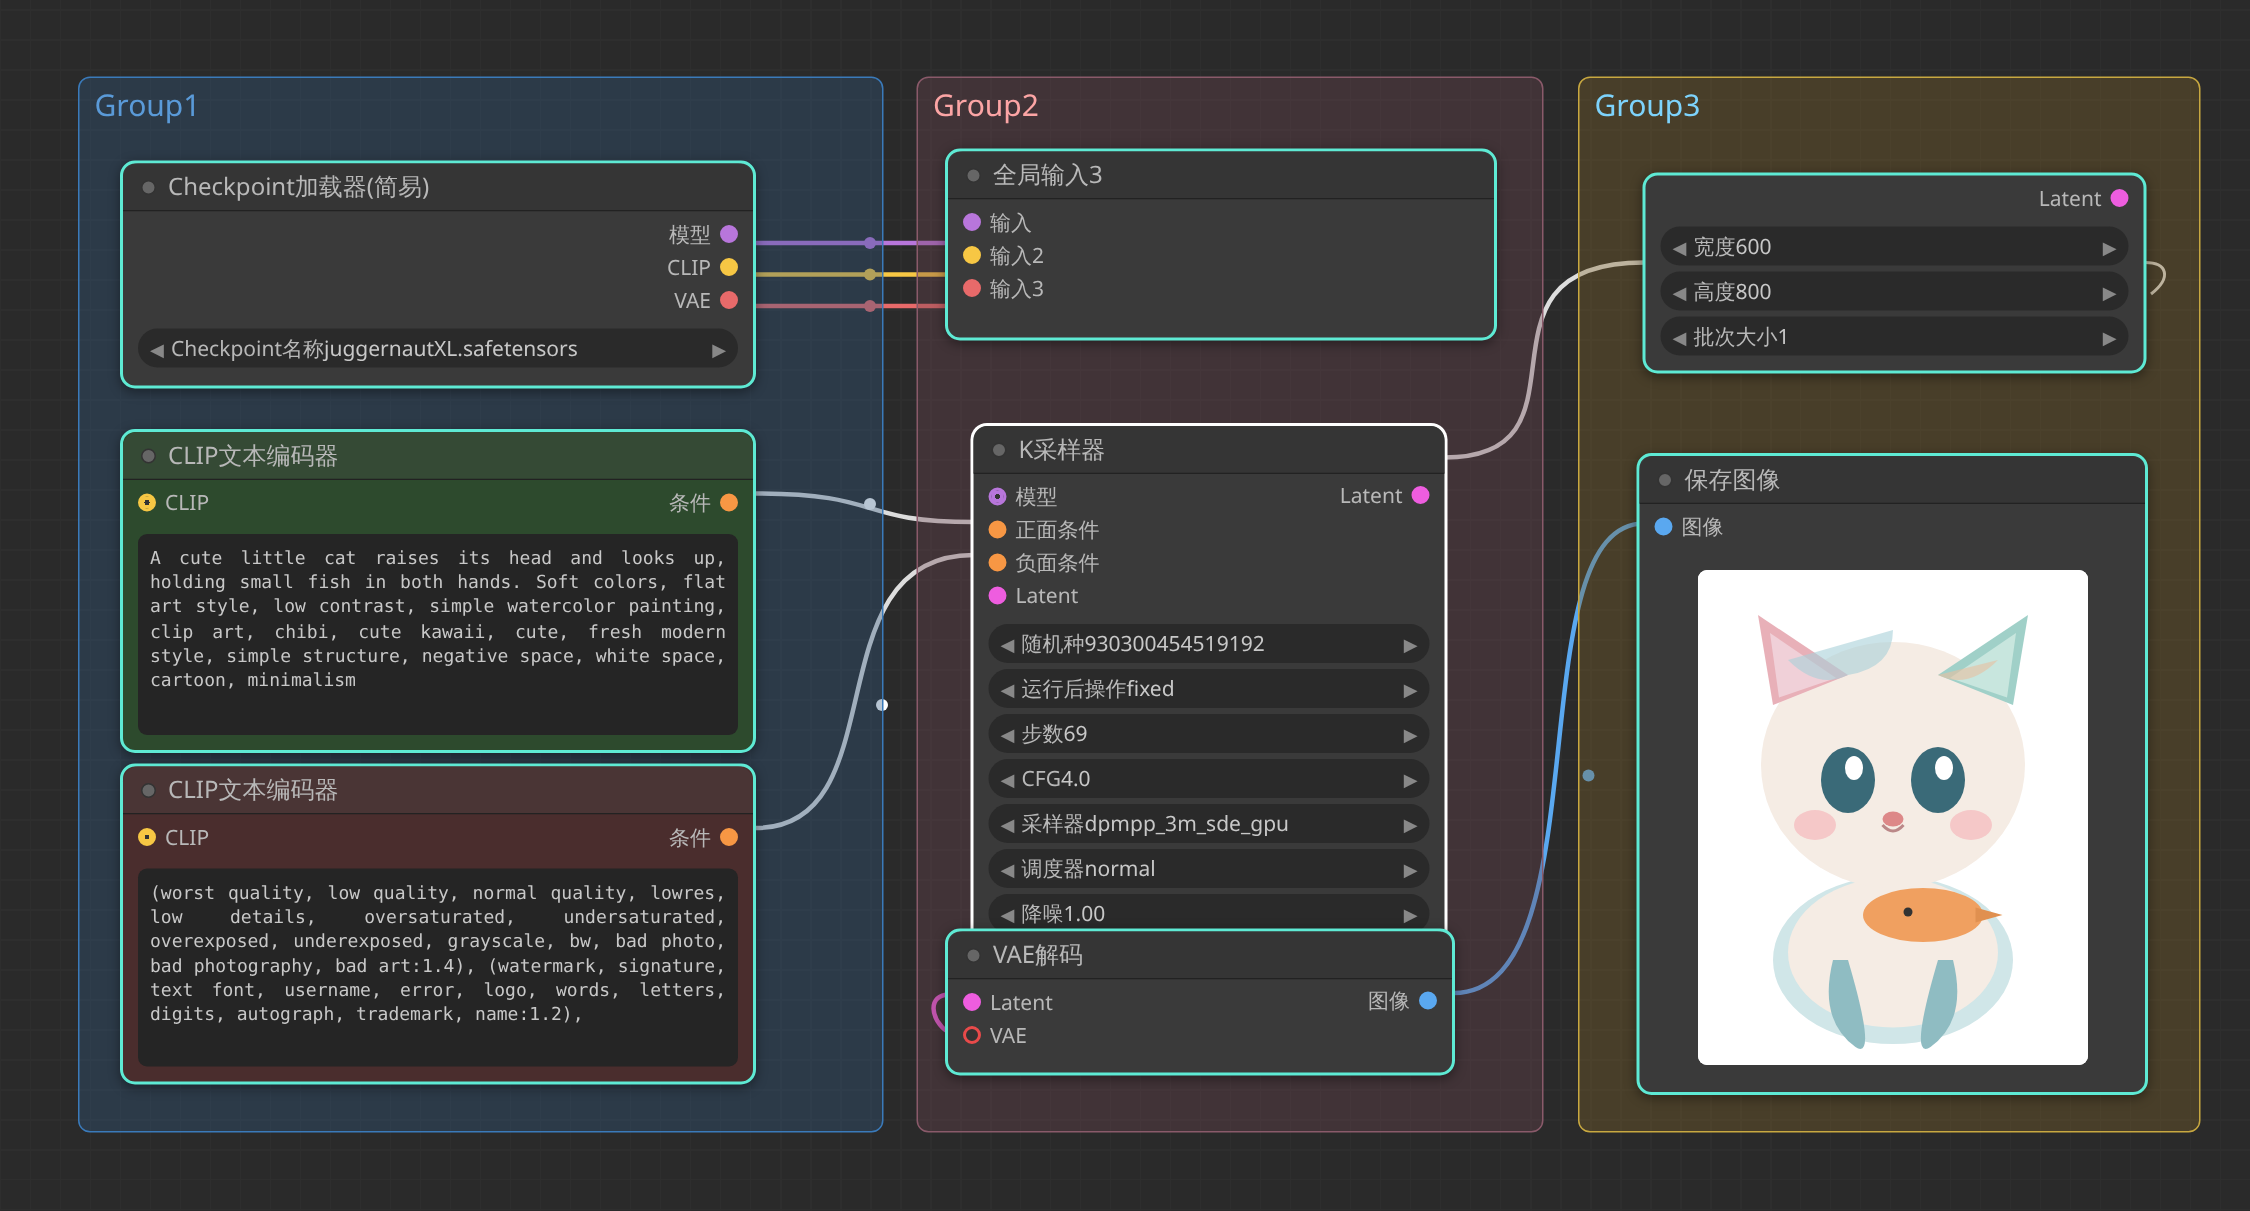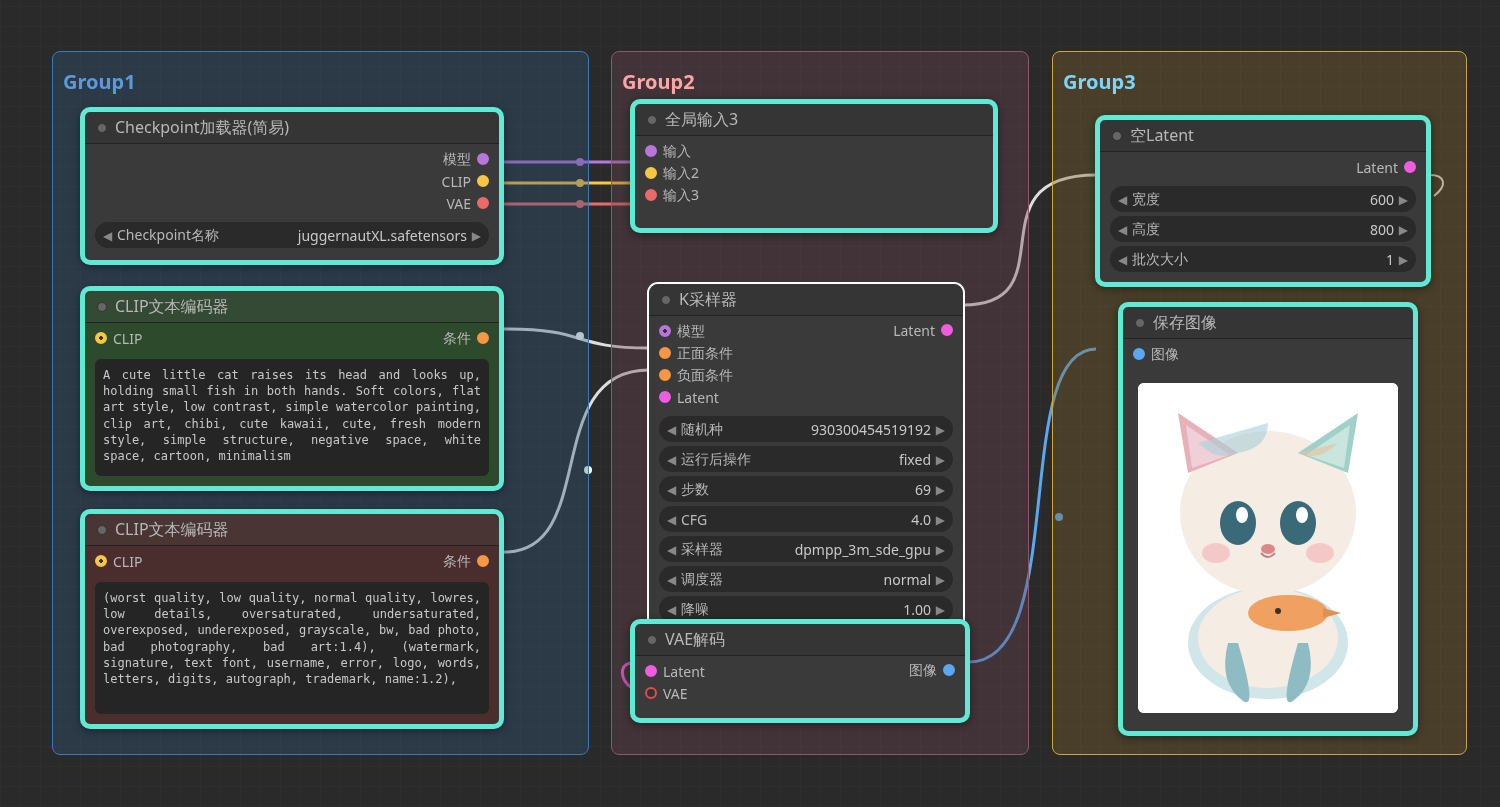--- a/index.html
+++ b/index.html
@@ -1,25 +1,25 @@
 <!DOCTYPE html>
 <html><head>
 <meta charset="utf-8">
 <style>
 *{box-sizing:border-box;margin:0;padding:0;font-family:system-ui,-apple-system,sans-serif}
 body{background:#2a2a2a;background-image:repeating-linear-gradient(0deg,#2e2e2e 0,#2e2e2e 1px,transparent 1px,transparent 20px),repeating-linear-gradient(90deg,#2e2e2e 0,#2e2e2e 1px,transparent 1px,transparent 20px);width:1500px;height:807px;position:relative;overflow:hidden;color:#b8b8b8}
 .group{position:absolute;border-radius:8px;border:1px solid;padding-top:30px}
-.group-label{position:absolute;top:16px;left:10px;font-size:20px;font-weight:700}
+.group-label{position:absolute;top:4px;left:10px;font-size:20px;font-weight:400}
 .g1{left:52px;top:51px;width:537px;height:704px;background:rgba(50,90,130,.35);border-color:#3a7aba}
 .g1 .group-label{color:#5a9ad8}
 .g2{left:611px;top:51px;width:418px;height:704px;background:rgba(110,70,80,.35);border-color:#8a5a6a}
 .g2 .group-label{color:#fca5a5}
 .g3{left:1052px;top:51px;width:415px;height:704px;background:rgba(130,100,40,.35);border-color:#c8a840}
 .g3 .group-label{color:#7dd3fc}
-.node{position:absolute;background:#3a3a3a;border-radius:10px;border:5px solid #5eead4;box-shadow:0 2px 8px rgba(0,0,0,.4)}
+.node{position:absolute;background:#3a3a3a;border-radius:10px;border:2px solid #5eead4;box-shadow:0 2px 8px rgba(0,0,0,.4)}
 .node.hl{border:1px solid #fff;box-shadow:0 0 0 1px #fff}
 .node-hdr{height:32px;display:flex;align-items:center;padding:0 12px;gap:8px;background:#353535;border-radius:10px 10px 0 0;border-bottom:1px solid #222}
 .hdot{width:10px;height:10px;border-radius:50%;background:#666;border:1px solid #333}
 .node-title{color:#b8b8b8;font-size:16px}
 .ports{padding:4px 0;position:relative}
 .port{display:flex;align-items:center;padding:2px 10px;height:22px;position:relative;font-size:14px}
 .port.out{justify-content:flex-end}
 .port .dot{width:12px;height:12px;border-radius:50%;border:2px solid #888;background:#333;flex-shrink:0}
 .port.out .dot{order:2;margin-left:6px}
 .port.in .dot{margin-right:6px}
@@ -27,33 +27,33 @@
 .dot.c2{border-color:#f7c744;background:#f7c744}
 .dot.c3{border-color:#e86a6a;background:#e86a6a}
 .dot.c4{border-color:#f79744;background:#f79744}
 .dot.c5{border-color:#ee5ddf;background:#ee5ddf}
 .dot.c6{border-color:#5aa8f0;background:#5aa8f0}
 .dot.c7{border-color:#e84a4a;background:#333}
 .dot.r1{border-color:#f7c744;background:radial-gradient(#333 30%,#f7c744 30%)}
 .widget{margin:4px 10px;background:#2a2a2a;border-radius:14px;height:26px;display:flex;align-items:center;padding:0 8px;font-size:14px;color:#b8b8b8}
 .widget .arr{color:#888;font-size:12px;width:12px;cursor:pointer}
 .widget .wlabel{flex:0 0 auto;margin-left:2px}
-.widget .wval{flex:1;text-align:right;margin-right:2px;color:#c8c8c8}
+.widget .wval{flex:1;margin-right:2px;color:#c8c8c8}
 .widget .arr.r{text-align:right}
 .txtbox{margin:6px 10px 10px;background:#252525;border-radius:6px;padding:8px;font-family:ui-monospace,monospace;font-size:12px;color:#c8c8c8;line-height:1.35;text-align:justify}
 .n-check{left:80px;top:107px;width:424px}
 .n-clip1{left:80px;top:286px;width:424px;background:#2d4a2d}
 .n-clip1 .node-hdr{background:#354a35}
 .n-clip2{left:80px;top:509px;width:424px;background:#4a2d2d}
 .n-clip2 .node-hdr{background:#4a3535}
 .n-gin{left:630px;top:99px;width:368px}
 .n-ksamp{left:648px;top:283px;width:316px}
 .n-vae{left:630px;top:619px;width:340px}
 .n-latemp{left:1095px;top:115px;width:336px}
-.n-save{left:1118px;top:302px;width:300px}
+.n-save{left:1091px;top:302px;width:341px}
 .img-prev{margin:6px 10px 10px;border-radius:4px;height:346px;display:flex;align-items:center;justify-content:center}
 svg.wires{position:absolute;left:0;top:0;width:1500px;height:807px;pointer-events:none}
 .catface{width:260px;height:330px;background:#fff;border-radius:6px;position:relative;overflow:hidden}
 </style>
 </head>
 <body>
 
 <svg class="wires">
   <path d="M504 162 Q 570 162 580 162 Q 600 162 631 162" stroke="#b876db" stroke-width="3" fill="none"></path>
   <circle cx="580" cy="162" r="4" fill="#b876db"></circle>
@@ -118,21 +118,21 @@
   <div class="ports" style="display:flex;justify-content:space-between">
     <div class="port in">
         <span class="dot r1"></span>
         <span>CLIP</span>
       </div>
     <div class="port out">
         <span>条件</span>
         <span class="dot c4"></span>
       </div>
   </div>
-  <div class="txtbox" style="height:117px">A cute little cat raises its head and looks up, holding small fish in both hands. Soft colors, flat art style, low contrast, simple watercolor painting, clip art, chibi, cute kawaii, cute, fresh modern style, simple structure, negative space, white space, cartoon, minimalism</div>
+  <div class="txtbox" style="height:134px">A cute little cat raises its head and looks up, holding small fish in both hands. Soft colors, flat art style, low contrast, simple watercolor painting, clip art, chibi, cute kawaii, cute, fresh modern style, simple structure, negative space, white space, cartoon, minimalism</div>
 </div>
 
 <div class="node n-clip2">
   <div class="node-hdr">
       <span class="hdot"></span>
       <span class="node-title">CLIP文本编码器</span>
     </div>
   <div class="ports" style="display:flex;justify-content:space-between">
     <div class="port in">
         <span class="dot r1"></span>
@@ -258,24 +258,20 @@
       </div>
     <div class="port in">
         <span class="dot c7"></span>
         <span>VAE</span>
       </div>
   </div>
   <div style="height:10px"></div>
 </div>
 
 <div class="node n-latemp">
-  <div class="node-hdr">
-      <span class="hdot"></span>
-      <span class="node-title">空Latent</span>
-    </div>
   <div class="ports">
     <div class="port out">
         <span>Latent</span>
         <span class="dot c5"></span>
       </div>
   </div>
   <div id="latemp-widgets">
       <div class="widget">
         <span class="arr">◀</span>
         <span class="wlabel">宽度</span>

